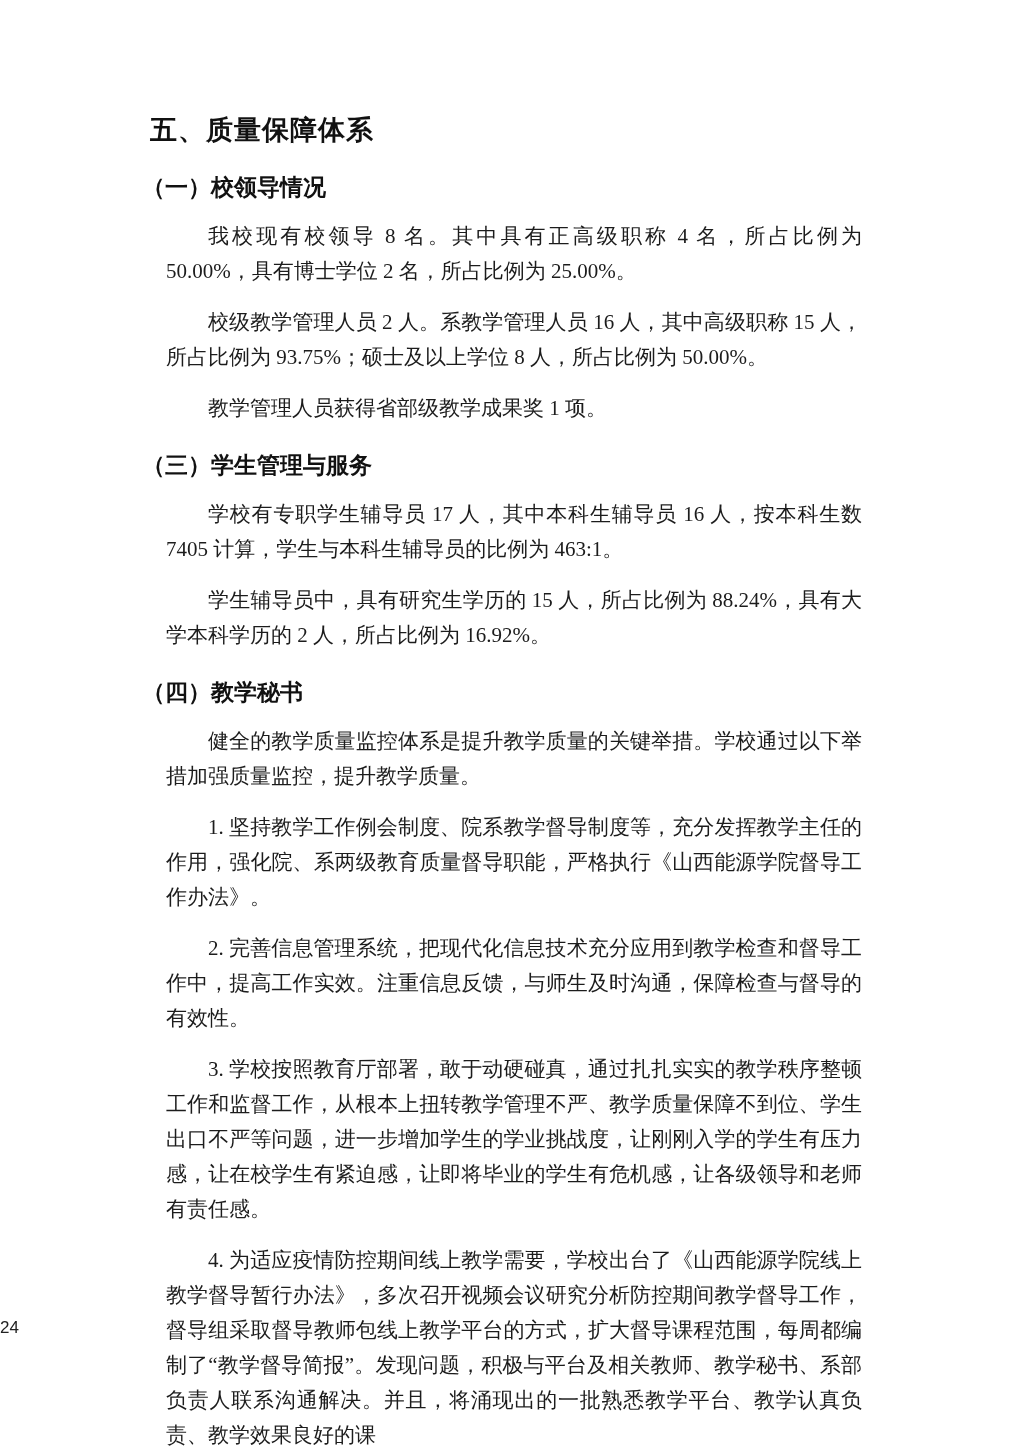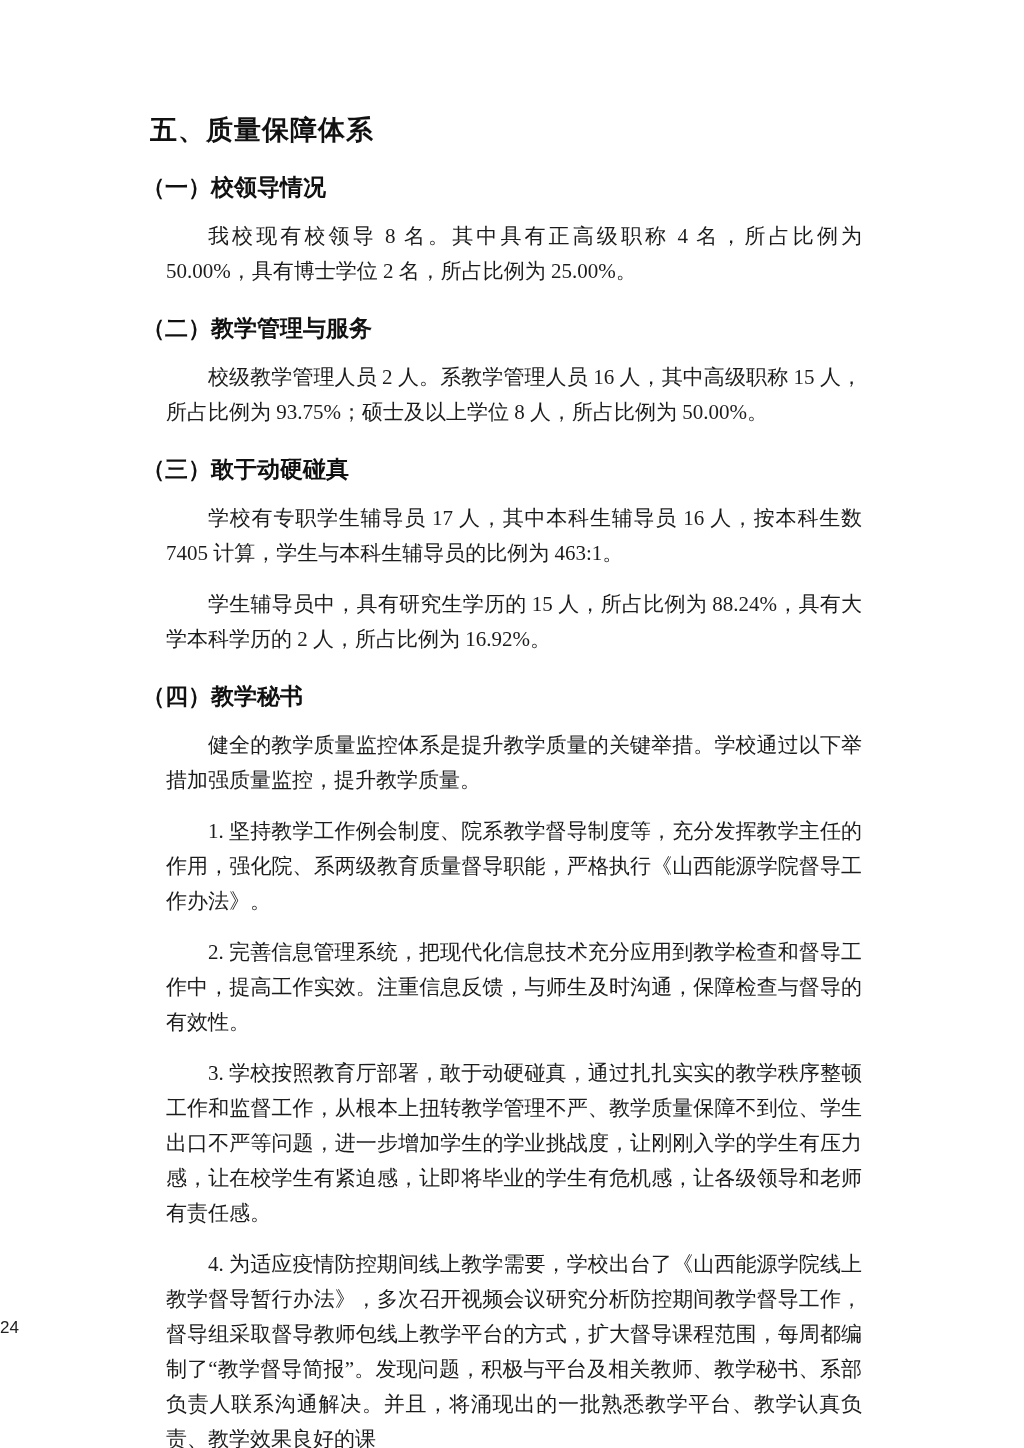--- a/index.html
+++ b/index.html
@@ -59,26 +59,26 @@
 <div class="page">
 
   <h1 class="doc-title">五、质量保障体系</h1>
 
   <section>
     <h2 class="section-heading">（一）校领导情况</h2>
     <p class="body-para">我校现有校领导 8 名。其中具有正高级职称 4 名，所占比例为 50.00%，具有博士学位 2 名，所占比例为 25.00%。</p>
   </section>
 
   <section>
-    <h2 class="section-heading">（二）教学管理与服务</h2>
     <p class="body-para">校级教学管理人员 2 人。系教学管理人员 16 人，其中高级职称 15 人，所占比例为 93.75%；硕士及以上学位 8 人，所占比例为 50.00%。</p>
+    <p class="body-para">教学管理人员获得省部级教学成果奖 1 项。</p>
   </section>
 
   <section>
-    <h2 class="section-heading">（三）敢于动硬碰真</h2>
+    <h2 class="section-heading">（三）学生管理与服务</h2>
     <p class="body-para">学校有专职学生辅导员 17 人，其中本科生辅导员 16 人，按本科生数 7405 计算，学生与本科生辅导员的比例为 463:1。</p>
     <p class="body-para">学生辅导员中，具有研究生学历的 15 人，所占比例为 88.24%，具有大学本科学历的 2 人，所占比例为 16.92%。</p>
   </section>
 
   <section>
     <h2 class="section-heading">（四）教学秘书</h2>
     <p class="body-para">健全的教学质量监控体系是提升教学质量的关键举措。学校通过以下举措加强质量监控，提升教学质量。</p>
     <p class="body-para">1. 坚持教学工作例会制度、院系教学督导制度等，充分发挥教学主任的作用，强化院、系两级教育质量督导职能，严格执行《山西能源学院督导工作办法》。</p>
     <p class="body-para">2. 完善信息管理系统，把现代化信息技术充分应用到教学检查和督导工作中，提高工作实效。注重信息反馈，与师生及时沟通，保障检查与督导的有效性。</p>
     <p class="body-para">3. 学校按照教育厅部署，敢于动硬碰真，通过扎扎实实的教学秩序整顿工作和监督工作，从根本上扭转教学管理不严、教学质量保障不到位、学生出口不严等问题，进一步增加学生的学业挑战度，让刚刚入学的学生有压力感，让在校学生有紧迫感，让即将毕业的学生有危机感，让各级领导和老师有责任感。</p>

